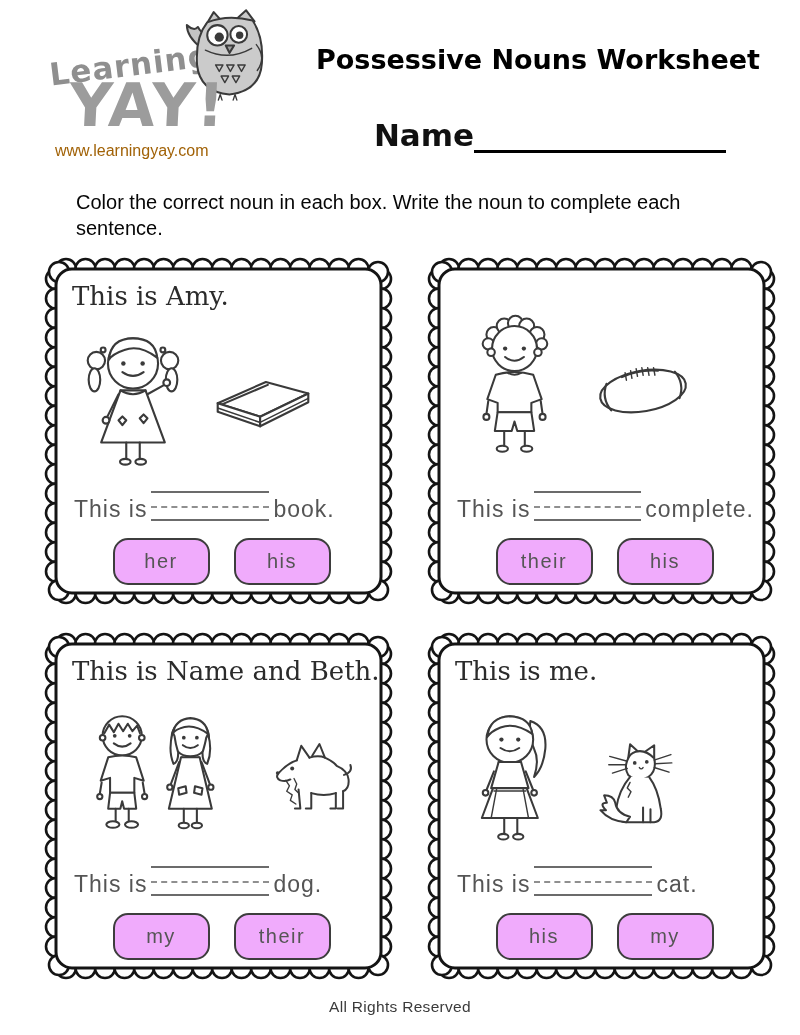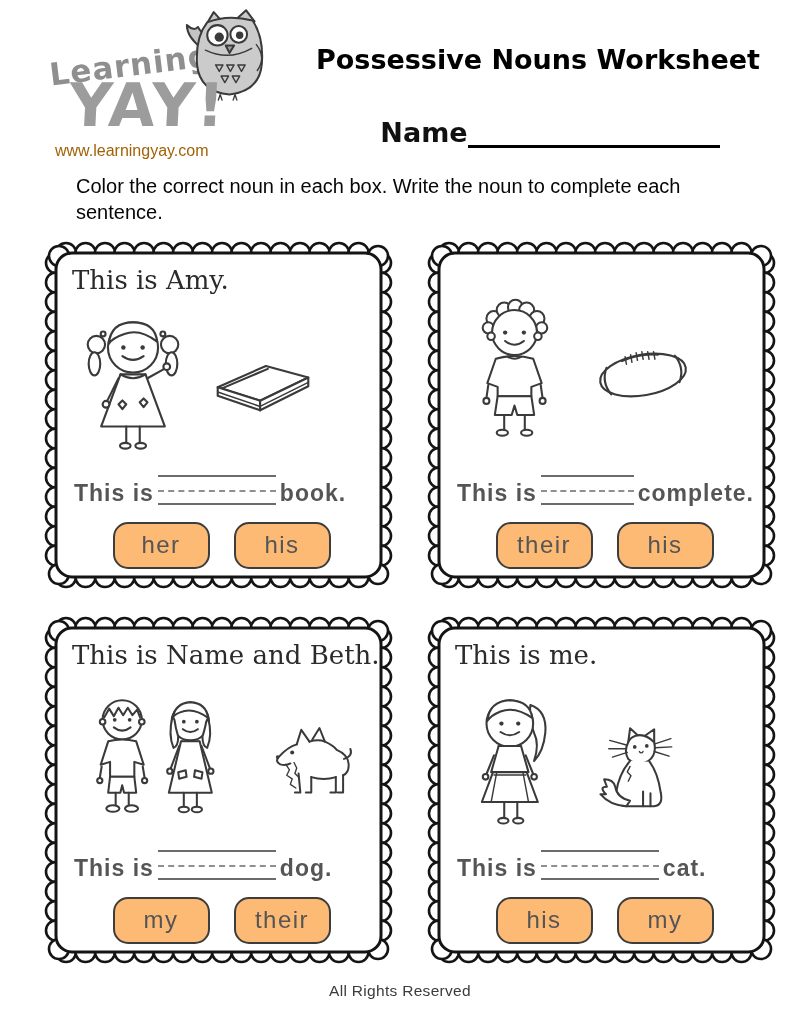--- a/index.html
+++ b/index.html
@@ -26,43 +26,43 @@
     font-family: "DejaVu Sans", sans-serif;
   }
   .logo-url { position: absolute; left: 10px; top: 128px; font-size: 16px; color: #a16207; }
   .owl { position: absolute; left: 140px; top: -6px; }
 
   .header-right { flex: 1; display: flex; flex-direction: column; align-items: flex-end; }
   .page-title {
     margin: 30px 0 0 0; font-size: 27px; font-weight: bold; color: #000;
     font-family: "DejaVu Sans", sans-serif;
   }
-  .name-row { margin-top: 42px; margin-left: 70px; align-self: center; font-size: 27px; font-weight: 600; font-family: "DejaVu Sans", sans-serif; display: flex; align-items: flex-end; }
+  .name-row { margin-top: 42px; margin-left: 70px; align-self: center; font-size: 31px; font-weight: 600; font-family: "DejaVu Sans", sans-serif; display: flex; align-items: flex-end; }
   .name-line { display: inline-block; width: 252px; height: 30px; border-bottom: 3px solid #000; }
 
   
-  .instructions { margin: 1px 60px 0 76px; font-size: 20px; line-height: 1.32; color: #060606; max-width: 672px; }
+  .instructions { margin: 17px 60px 0 76px; font-size: 20px; line-height: 1.32; color: #060606; max-width: 672px; }
 
   
   .grid { margin-top: 13px; display: grid; grid-template-columns: 353px 353px; justify-content: space-between; row-gap: 23px; padding: 0 22px 0 42px; }
   .card { position: relative; width: 353px; height: 352px; }
   .card svg.scallop { position: absolute; inset: 0; }
   .card-inner { position: relative; height: 100%; padding: 26px 24px 22px 30px; display: flex; flex-direction: column; }
   .card-title { margin: 0; font-family: "DejaVu Serif", serif; font-weight: normal; font-size: 26px; color: #2b2b2b; white-space: nowrap; }
   .illos { flex: 1; display: flex; align-items: center; gap: 24px; padding-left: 8px; }
 
-  .sentence { display: flex; align-items: flex-end; gap: 4px; font-size: 23px; font-weight: 700; color: #555; letter-spacing: 1px; padding-left: 2px; white-space: nowrap; }
+  .sentence { display: flex; align-items: flex-end; gap: 4px; font-size: 23px; font-weight: 400; color: #555; letter-spacing: 1px; padding-left: 2px; white-space: nowrap; }
   .blank { position: relative; width: 118px; height: 30px; flex: 0 1 auto; border-top: 2px solid #6b6b6b; border-bottom: 2px solid #6b6b6b; margin-bottom: 2px; min-width: 90px; }
   .blank .dash { position: absolute; left: 0; right: 0; top: 52%; border-top: 2px dashed #8f8f8f; }
 
   .options { display: flex; justify-content: center; gap: 24px; margin-top: 15px; }
   .option {
     min-width: 97px; height: 47px; padding: 2px 18px;
-    border: 2px solid #3d3d3d; border-radius: 15px; background: #fdba74;
-    font-family: "Liberation Sans", sans-serif; font-size: 24px; font-weight: 300;
+    border: 2px solid #3d3d3d; border-radius: 15px; background: #f0abfc;
+    font-family: "Liberation Sans", sans-serif; font-size: 20px; font-weight: 300;
     color: #555; letter-spacing: 1.5px;
     display: flex; align-items: center; justify-content: center; cursor: pointer;
   }
 
   
   .footer { margin-top: 14px; text-align: center; font-size: 15.5px; color: #3b3b3b; line-height: 1.45; letter-spacing: 0.3px; }
 
   
   .art path, .art circle, .art ellipse { stroke: #3a3a3a; stroke-width: 2.2; fill: none; stroke-linecap: round; stroke-linejoin: round; }
   .art .w { fill: #fff; }

